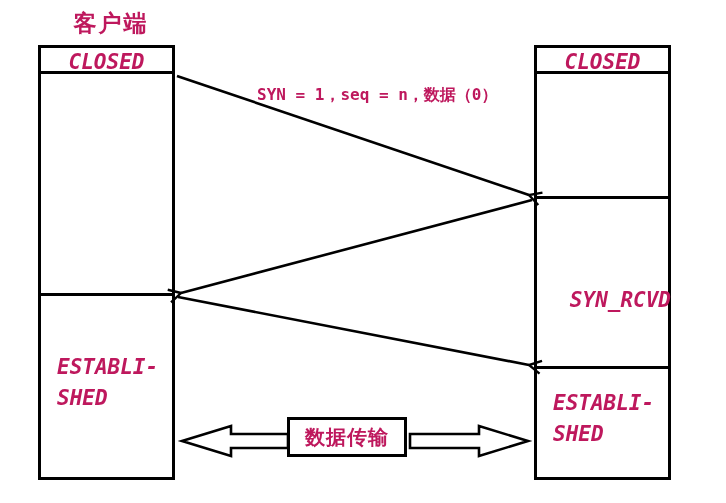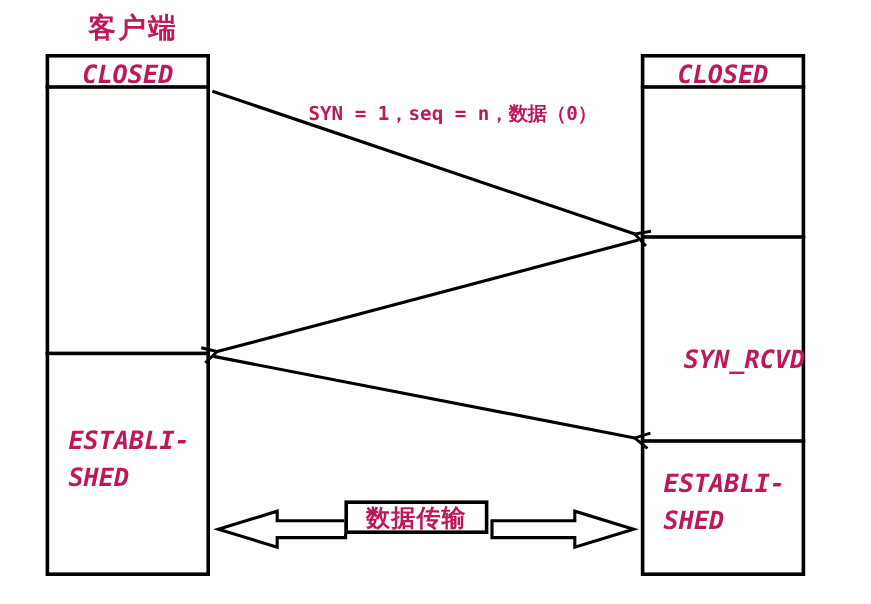--- a/index.html
+++ b/index.html
@@ -20,21 +20,21 @@
     position:absolute; font-size:21px; font-weight:bold;
     white-space:pre-line; line-height:31px;font-style:italic;
   }
   .state.center { text-align:center; }
   .msg-label {
     position:absolute; font-size:16px; font-weight:bold;
     white-space:pre-line; line-height:20px;
   }
   #arrows { position:absolute; left:0; top:0; }
   .dt-box {
-    position:absolute; left:287px; top:417px; width:120px; height:28px;
+    position:absolute; left:287px; top:417px; width:120px; height:40px;
     border:3px solid #000; display:flex; align-items:center; justify-content:center;
     font-size:20px; font-weight:bold; letter-spacing:1px; background:#fff;
   }
 </style>
 </head>
 <body>
 
 <div id="stage">
 
   <div class="col-title" style="left:41px; top:8px; width:140px;">客户端</div>

